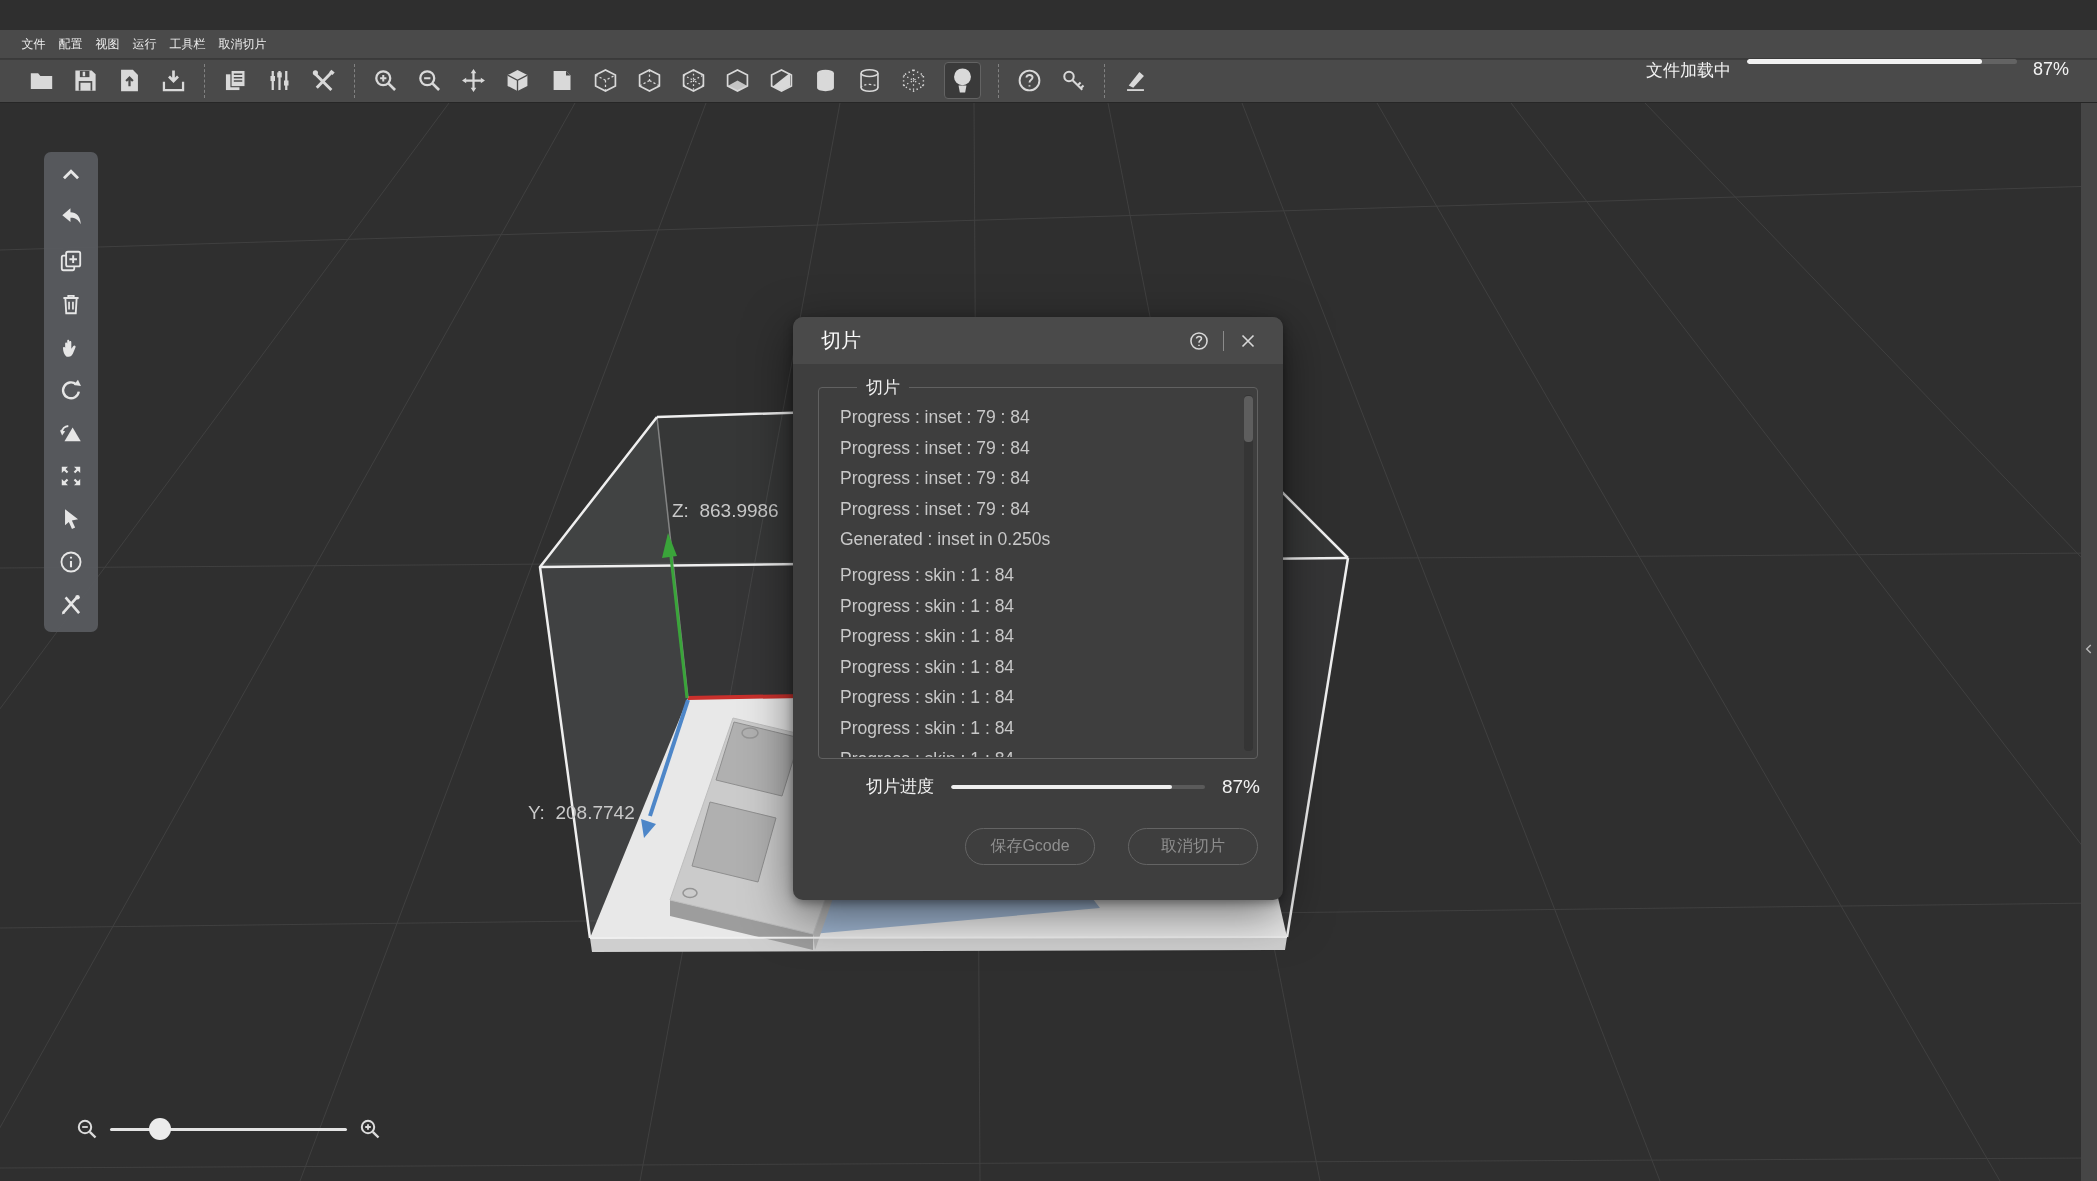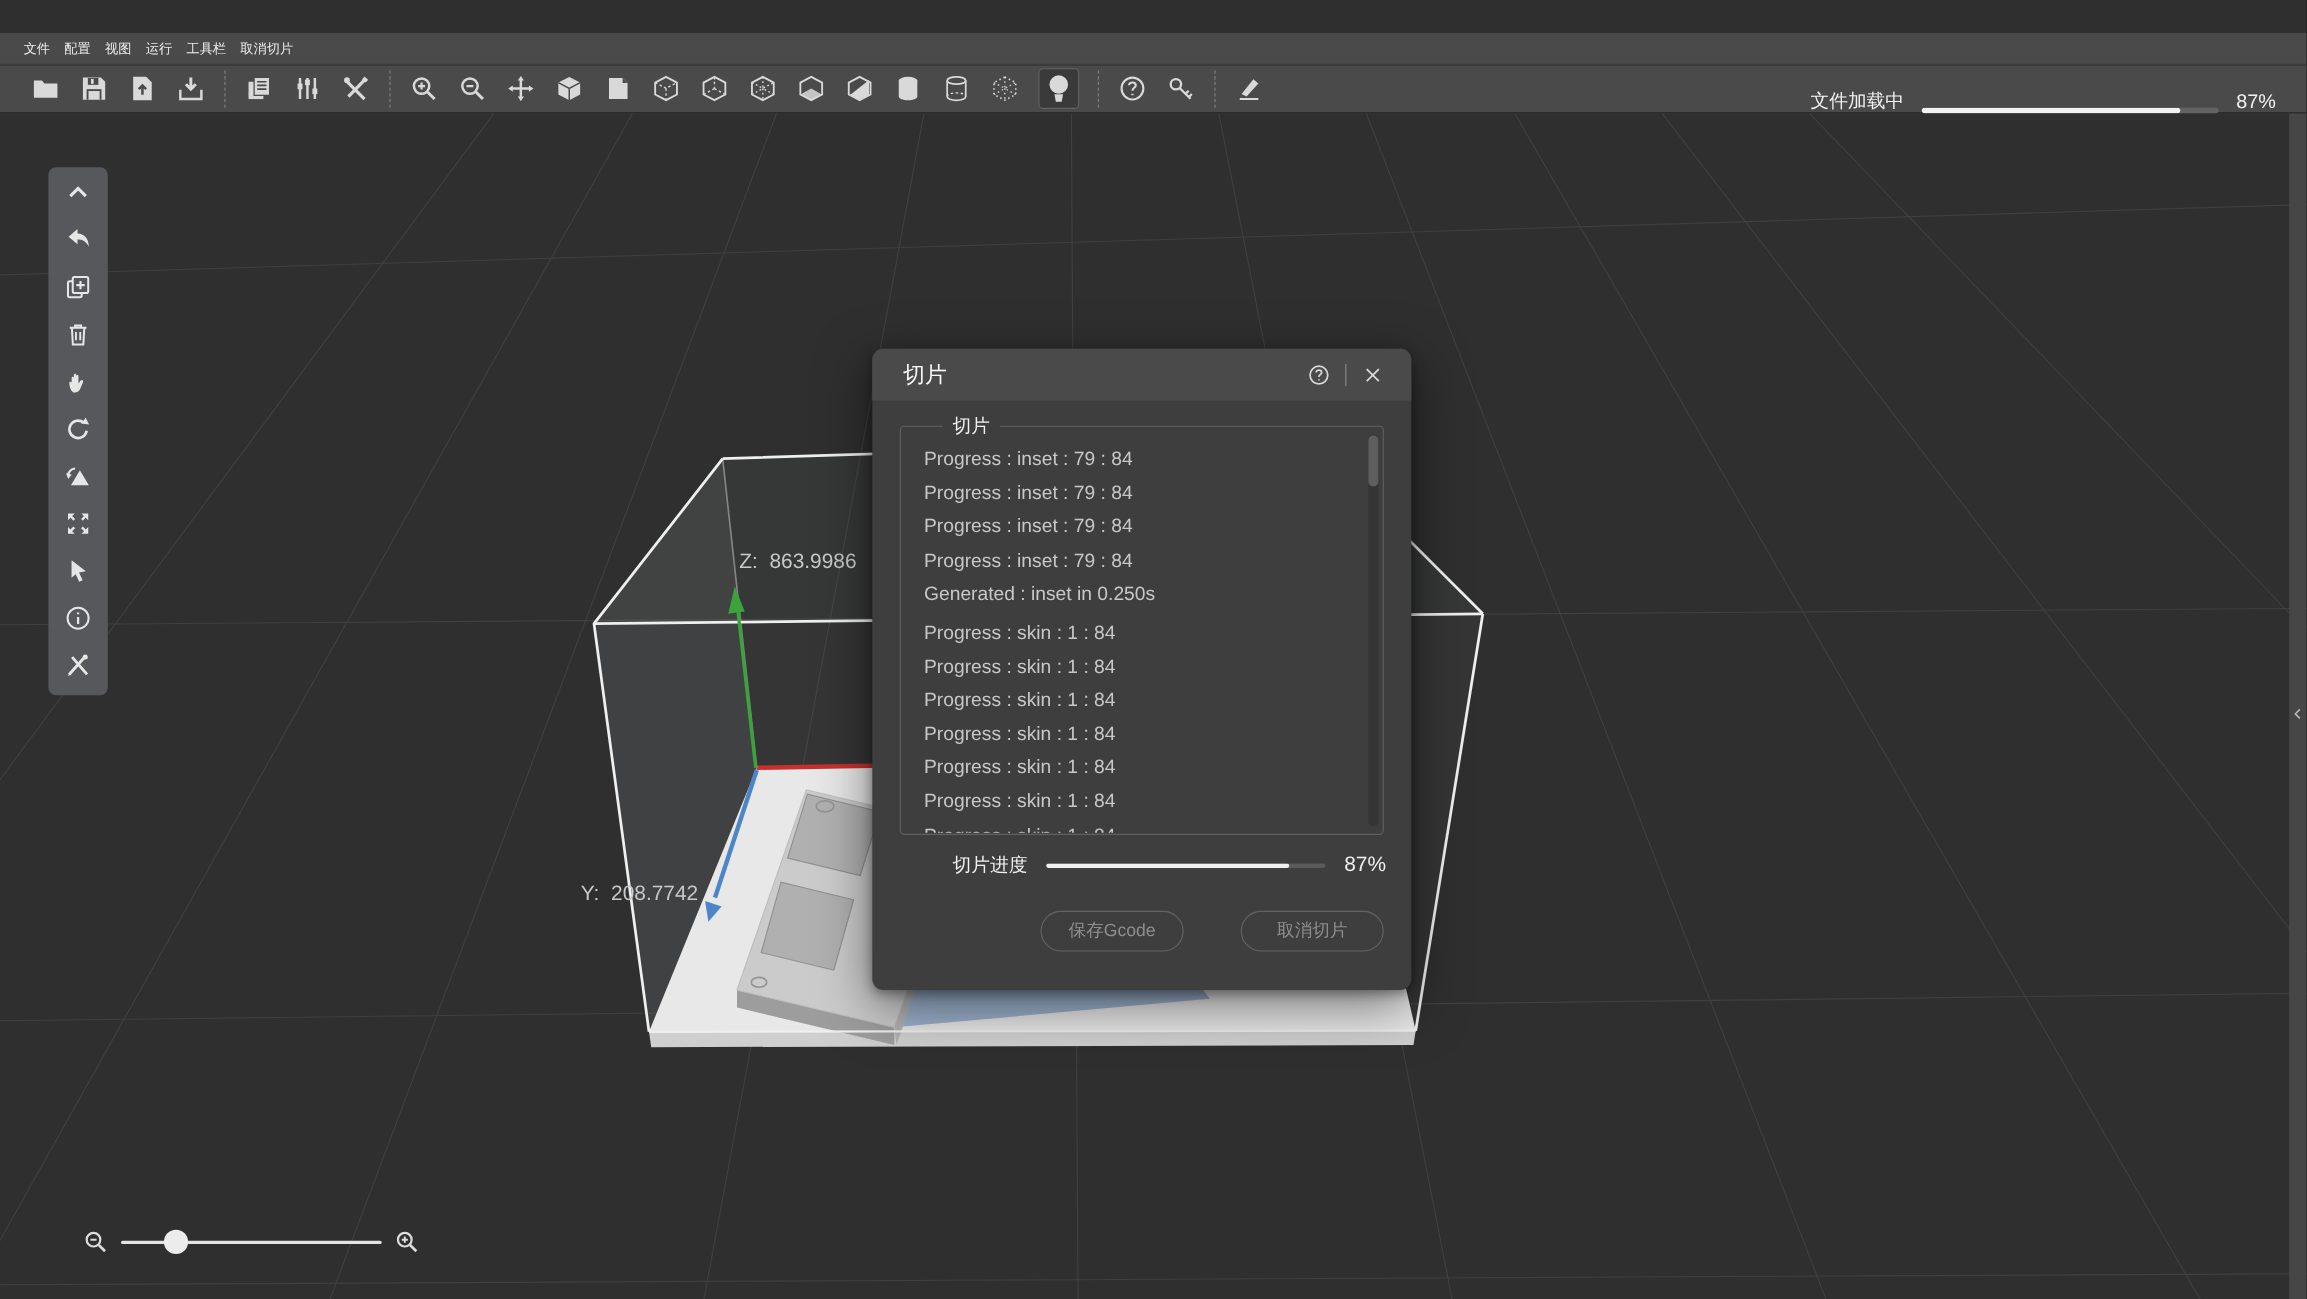--- a/index.html
+++ b/index.html
@@ -21,21 +21,21 @@
 
   .toolbar{position:absolute;top:59px;left:0;right:0;height:44px;background:#4a4a4a;
     display:flex;align-items:center;padding-left:28px;gap:17px;z-index:12;box-sizing:border-box;
     border-bottom:1px solid #262626;box-shadow:inset 0 1px 0 #3c3c3c;}
   .tb-btn{width:27px;height:27px;color:#d9d9d9;display:flex;align-items:center;justify-content:center;flex:0 0 auto;}
   .tb-btn svg{width:27px;height:27px;display:block;}
   .tb-btn.active{width:37px;height:37px;background:#3a3a3a;border:1px solid #636363;border-radius:4px;box-sizing:border-box;}
   .tb-btn.active svg{width:25px;height:25px;}
   .tb-sep{width:0;height:34px;border-left:1px dashed #828282;flex:0 0 auto;}
 
-  .loading-wrap{position:absolute;right:28px;top:59px;height:44px;display:flex;align-items:flex-end;gap:16px;z-index:13;}
+  .loading-wrap{position:absolute;right:28px;top:59px;height:44px;display:flex;align-items:flex-start;gap:16px;z-index:13;}
   .loading-label{font-size:17px;color:#f2f2f2;}
   .loading-track{width:270px;height:5px;background:#636363;border-radius:3px;overflow:hidden;}
   .loading-fill{height:100%;background:#f2f2f2;border-radius:3px;width:0;}
   .loading-pct{font-size:18px;color:#f2f2f2;}
 
   
   #scene{position:absolute;inset:0;z-index:1;}
   .axis-label{position:absolute;font-size:19px;color:#c9c9c9;white-space:pre;z-index:2;}
   #zlabel{left:672px;top:500px;}
   #ylabel{left:528px;top:802px;}
@@ -70,21 +70,21 @@
   .slice-log{position:absolute;inset:1px;padding:13px 30px 12px 20px;overflow:hidden;}
   .log-line{font-size:17.5px;line-height:30.6px;color:#c8c8c8;white-space:pre;}
   .log-line:nth-child(6){margin-top:5px;}
   .log-scrollbar{position:absolute;top:7px;right:4px;bottom:7px;width:9px;background:#353535;border-radius:4px;}
   .log-thumb{position:absolute;top:1px;left:0;width:9px;height:46px;background:#5e5e5e;border-radius:4px;}
   .dlg-progress{position:absolute;left:27px;right:23px;top:458px;display:flex;align-items:center;}
   .dlg-progress-label{font-size:17px;color:#f2f2f2;margin-left:46px;}
   .dlg-track{flex:1;height:4px;background:#5a5a5a;border-radius:2px;margin:0 17px;overflow:hidden;}
   .dlg-fill{height:100%;background:#efefef;border-radius:2px;width:0;}
   .dlg-pct{font-size:19px;color:#f2f2f2;}
-  .dlg-buttons{position:absolute;top:511px;right:25px;display:flex;gap:52px;}
+  .dlg-buttons{position:absolute;top:511px;right:25px;display:flex;gap:33px;}
   .pill-btn{width:130px;height:37px;border-radius:19px;border:1.5px solid #646464;background:transparent;
     color:#8f8f8f;font-size:16px;font-family:inherit;}
 </style>
 </head>
 <body>
 
 <div id="app">
 
   <svg id="scene" viewBox="0 0 2097 1181" width="2097" height="1181">
     <g stroke="#404040" stroke-width="1">

